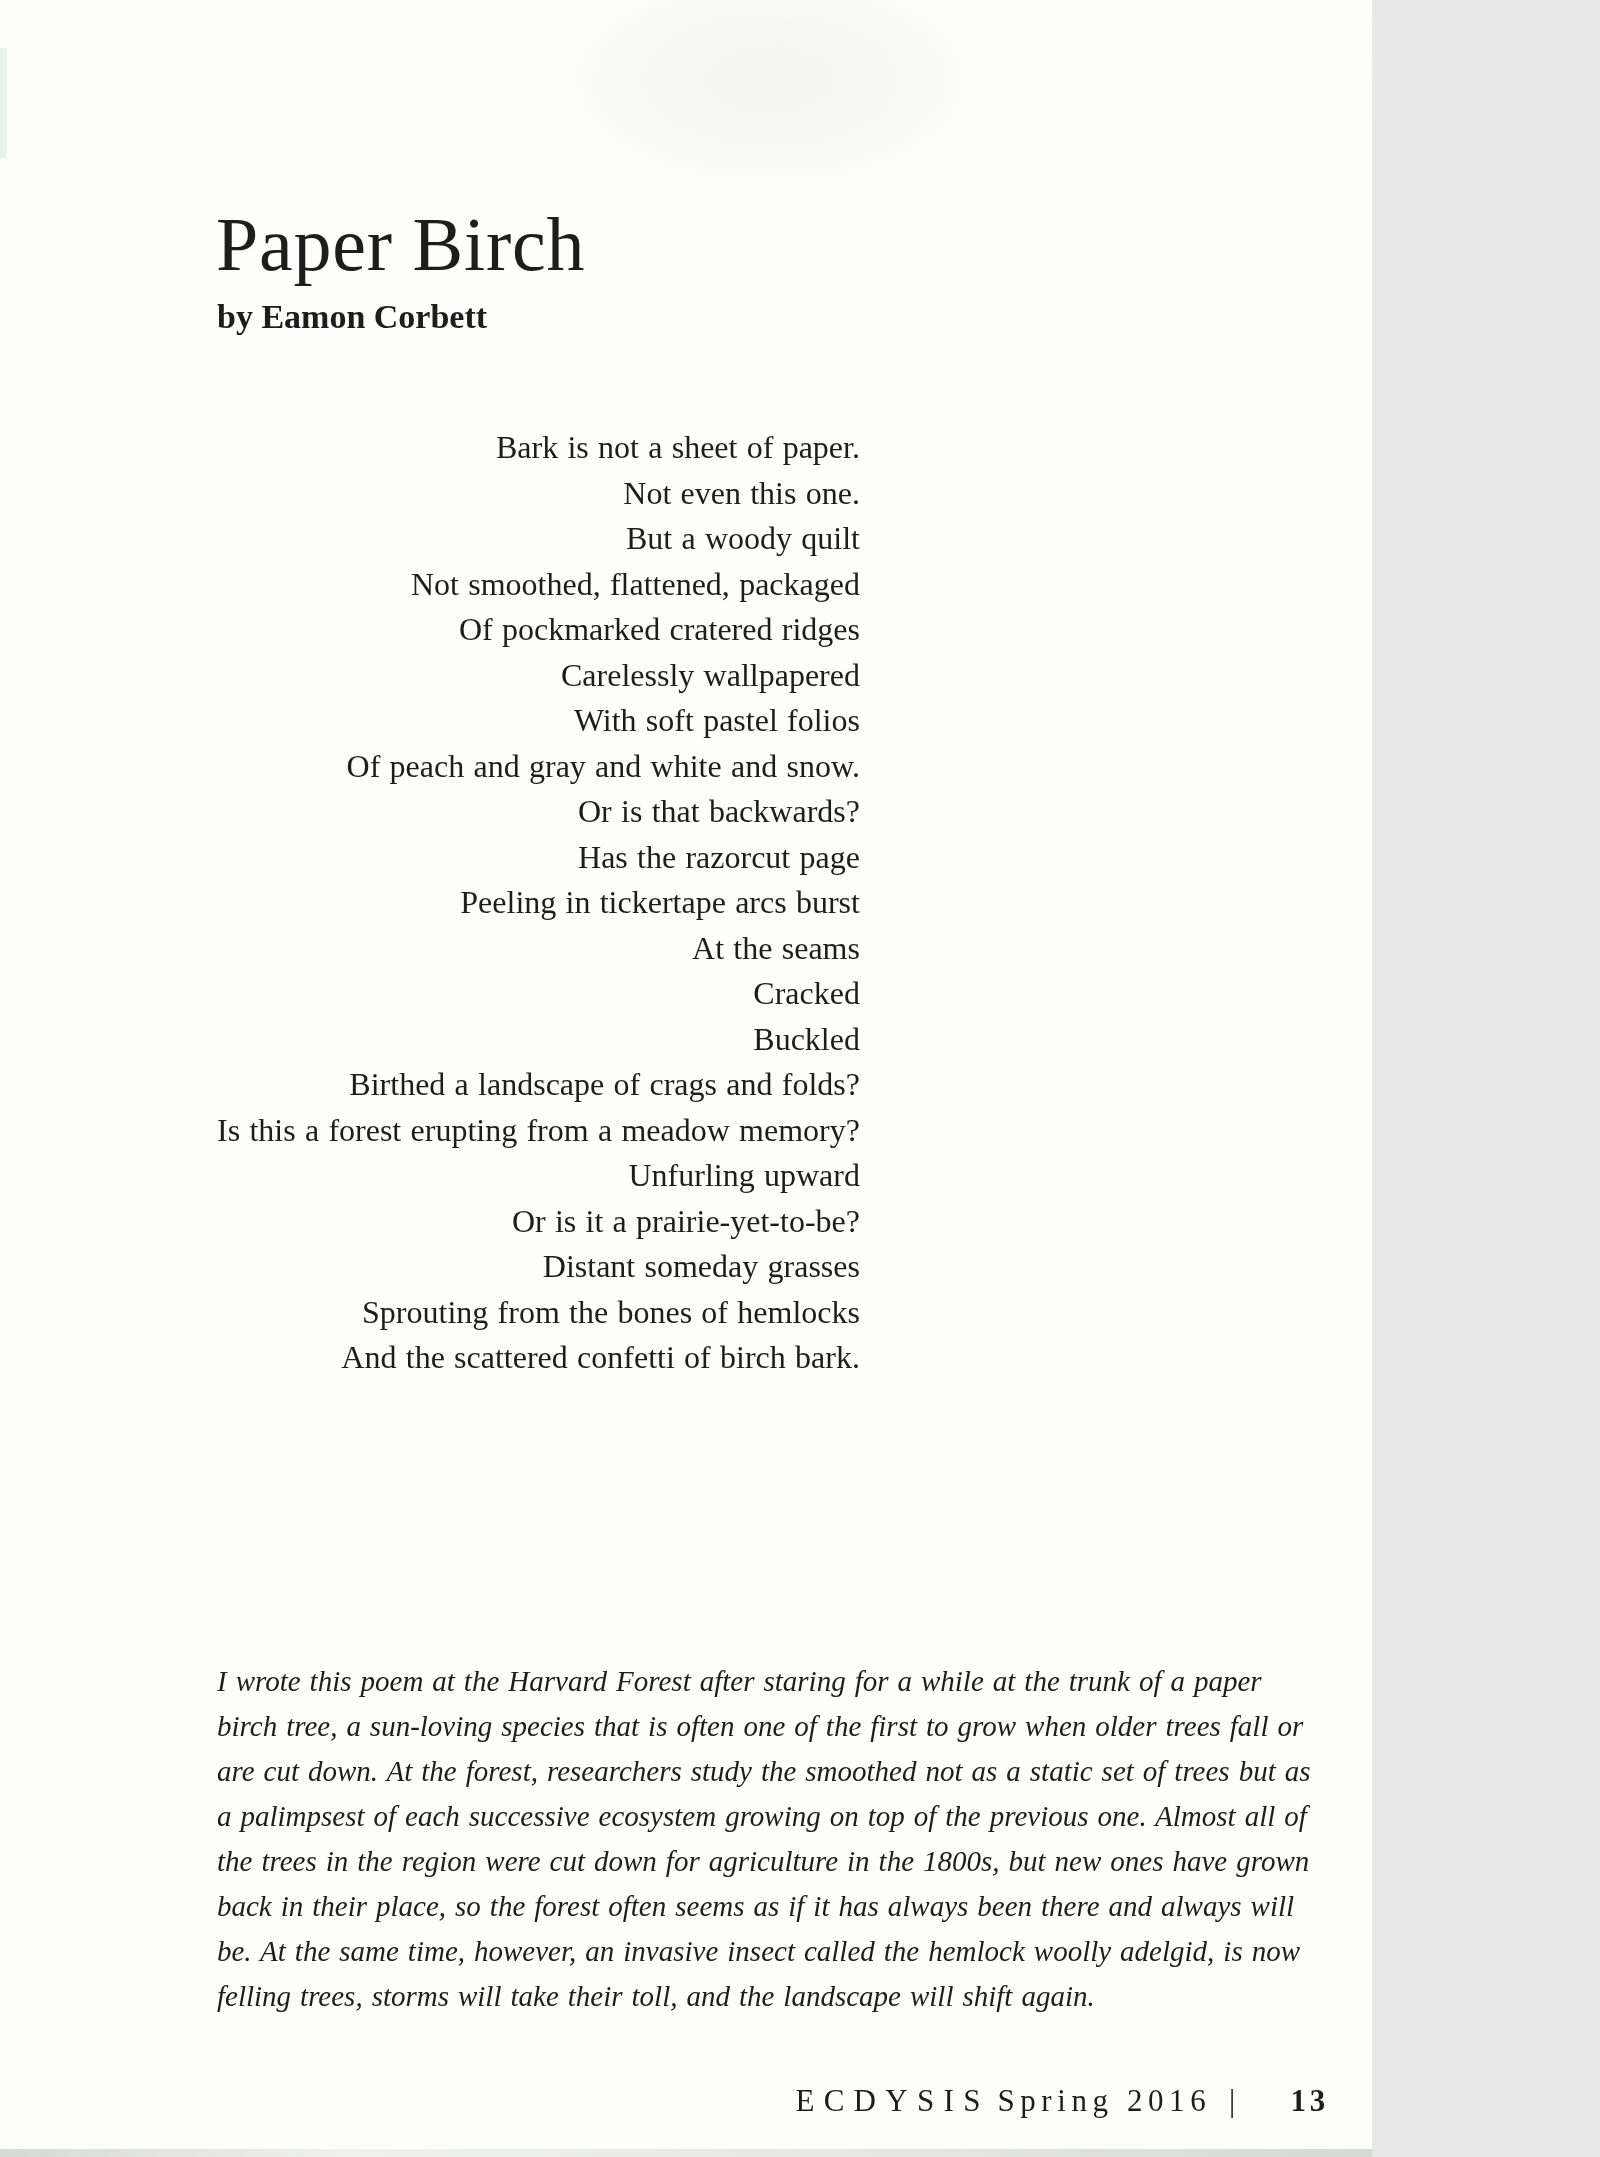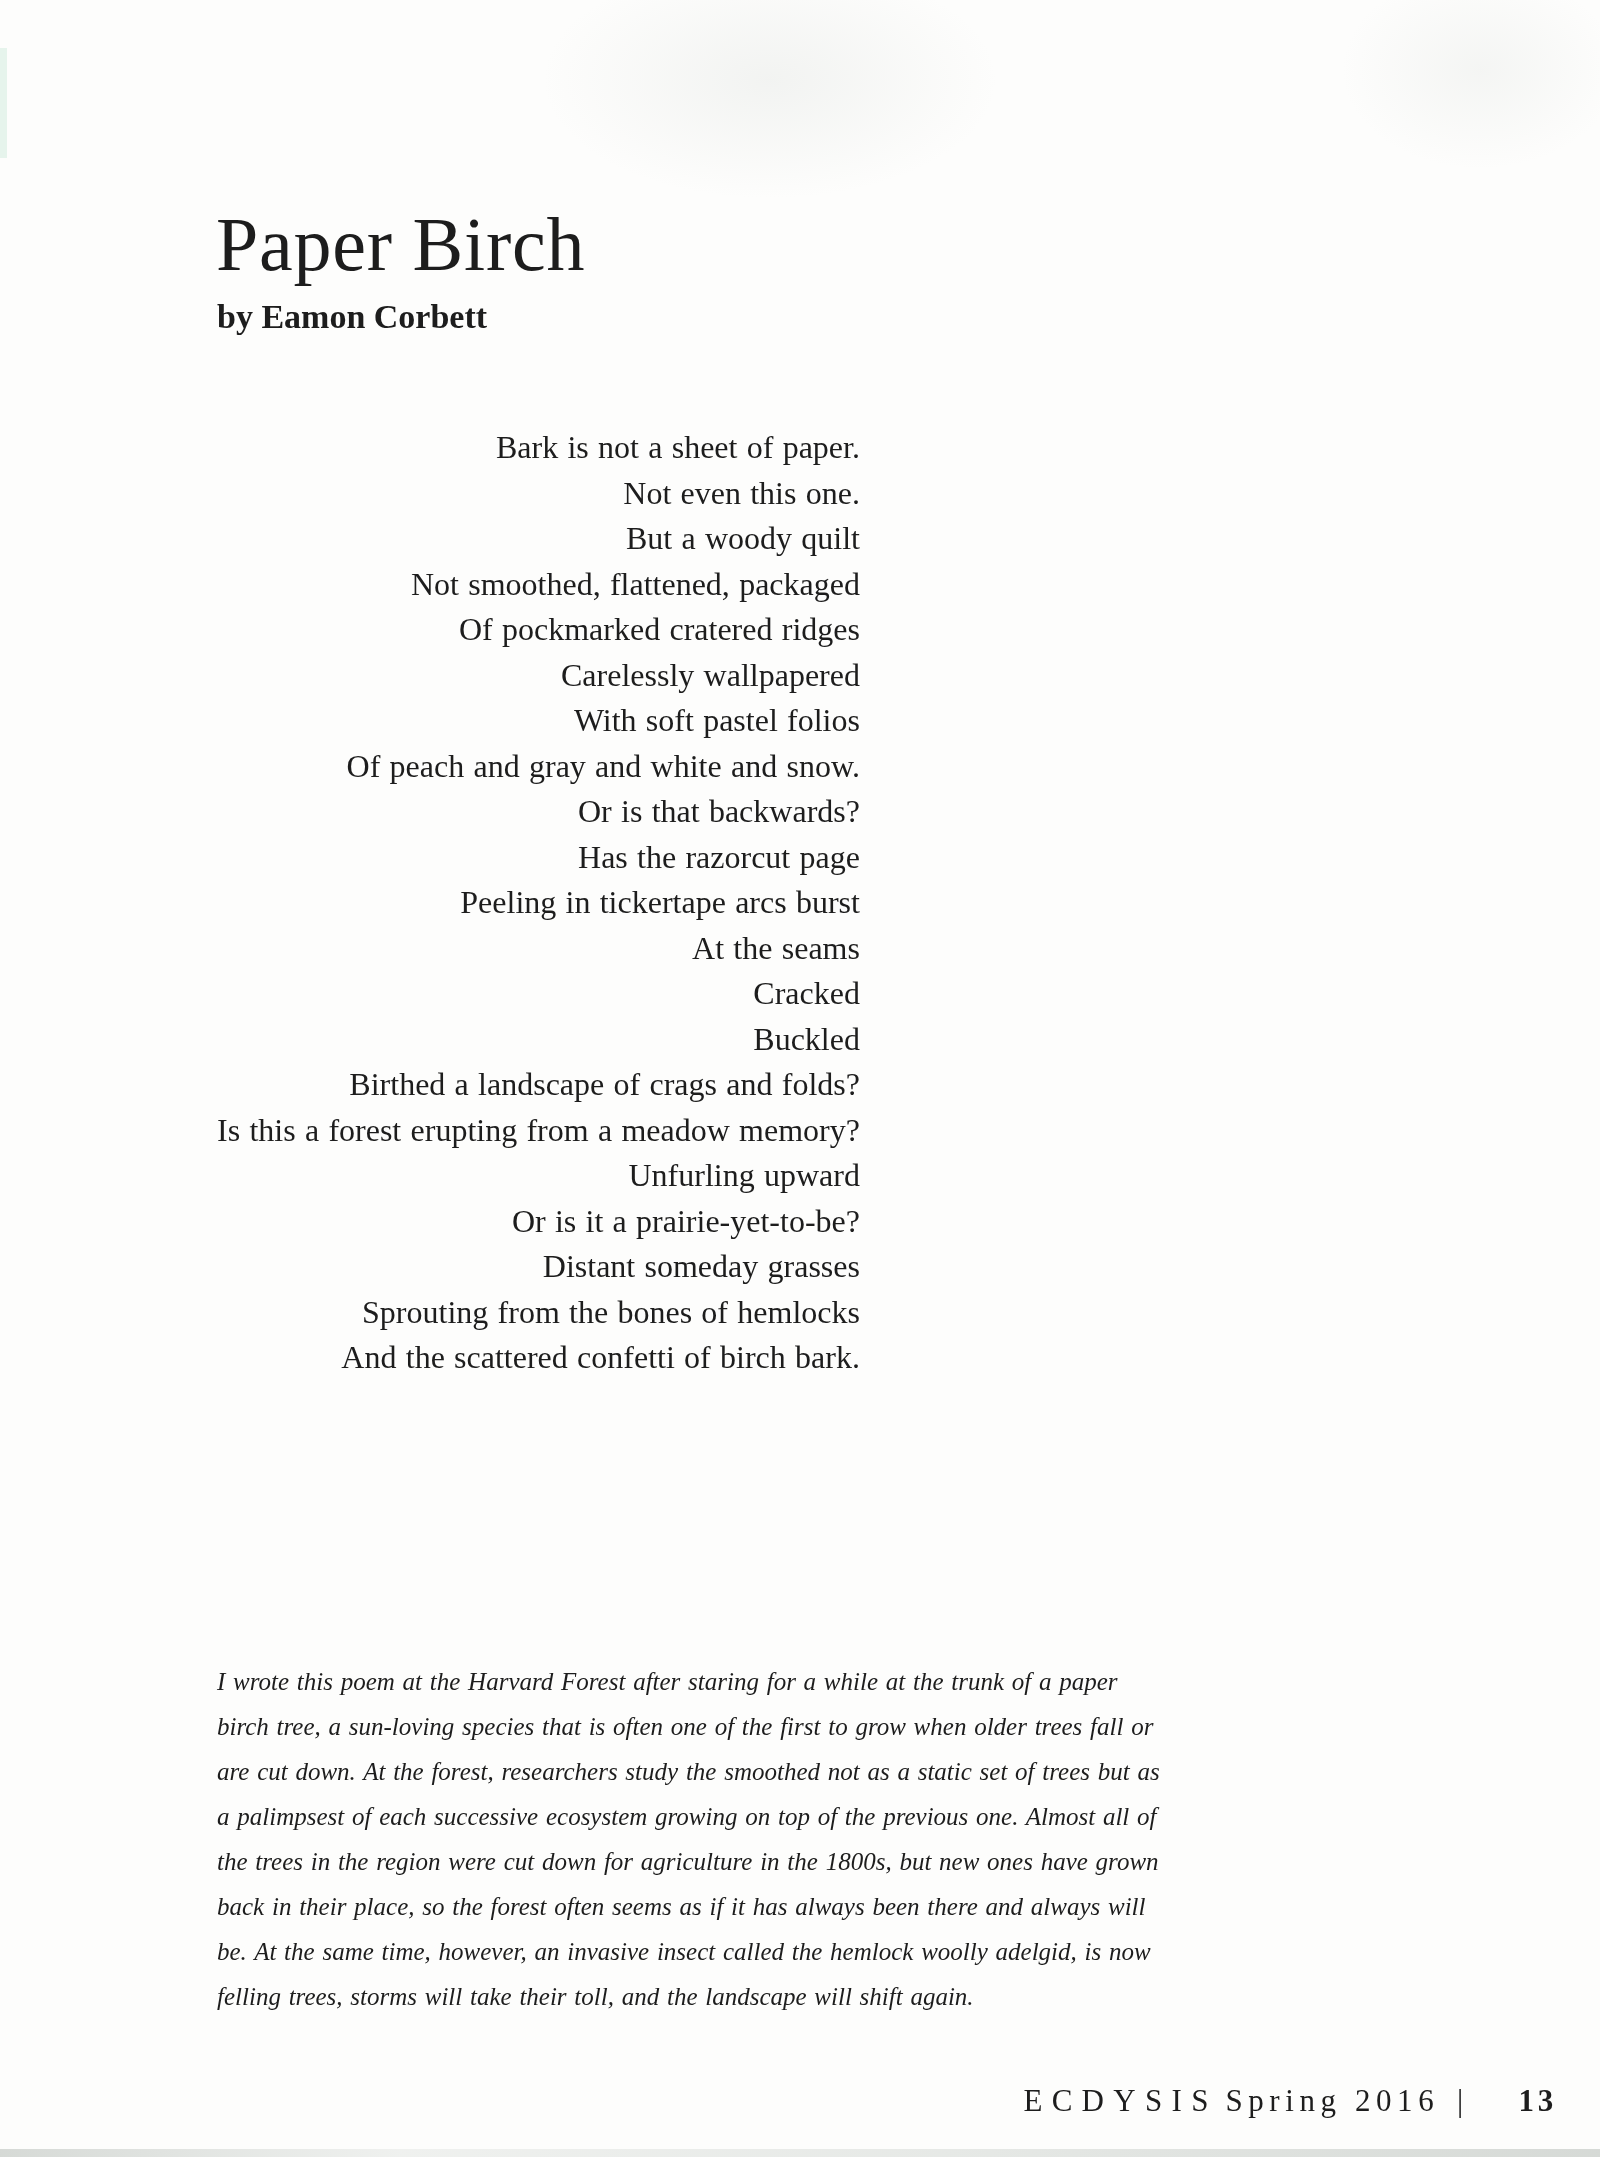--- a/index.html
+++ b/index.html
@@ -2,21 +2,21 @@
 <html style="--ink: #1d1d1d; --paper: #fdfdfc;"><head>
 <meta charset="utf-8">
 <style>
   html, body {
     margin: 0;
     padding: 0;
     background: #e8e8e8;
   }
   .page {
     position: relative;
-    width: 1600px;
+    width: 1372px;
     height: 2157px;
     background: var(--paper, #fdfdfc);
     overflow: hidden;
     font-family: "Liberation Serif", "DejaVu Serif", serif;
     color: var(--ink, #1d1d1d);
   }
 
   
   .smudge {
     position: absolute;
@@ -73,21 +73,21 @@
     text-align: right;
   }
   .poem-line {
     white-space: nowrap;
     word-spacing: 0.04em;
   }
   .author-note {
     position: absolute;
     left: 217px;
     top: 1659px;
-    font-size: 25px;
+    font-size: 29px;
     font-style: italic;
     line-height: 45px;
   }
   .note-line {
     white-space: nowrap;
     word-spacing: 0.06em;
   }
   .page-footer {
     position: absolute;
     right: 43px;

